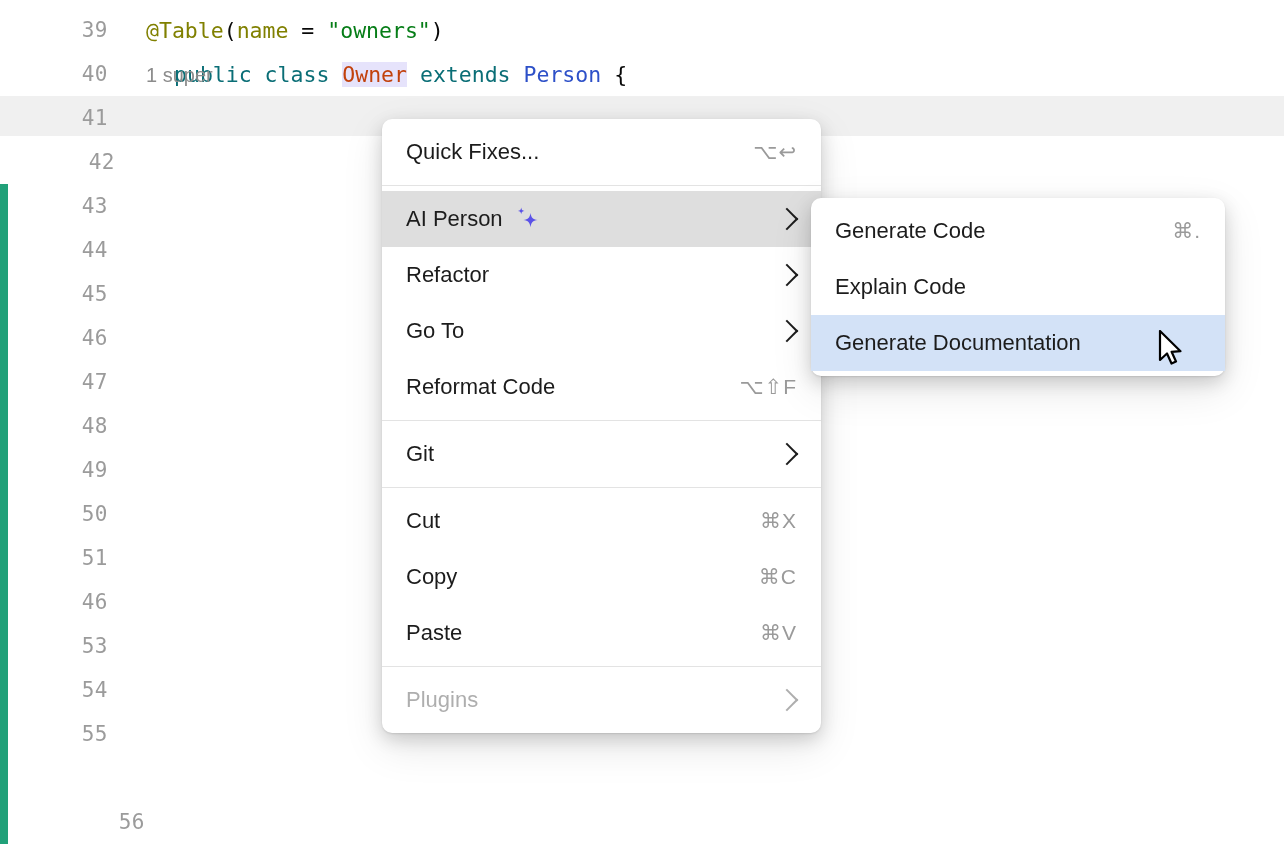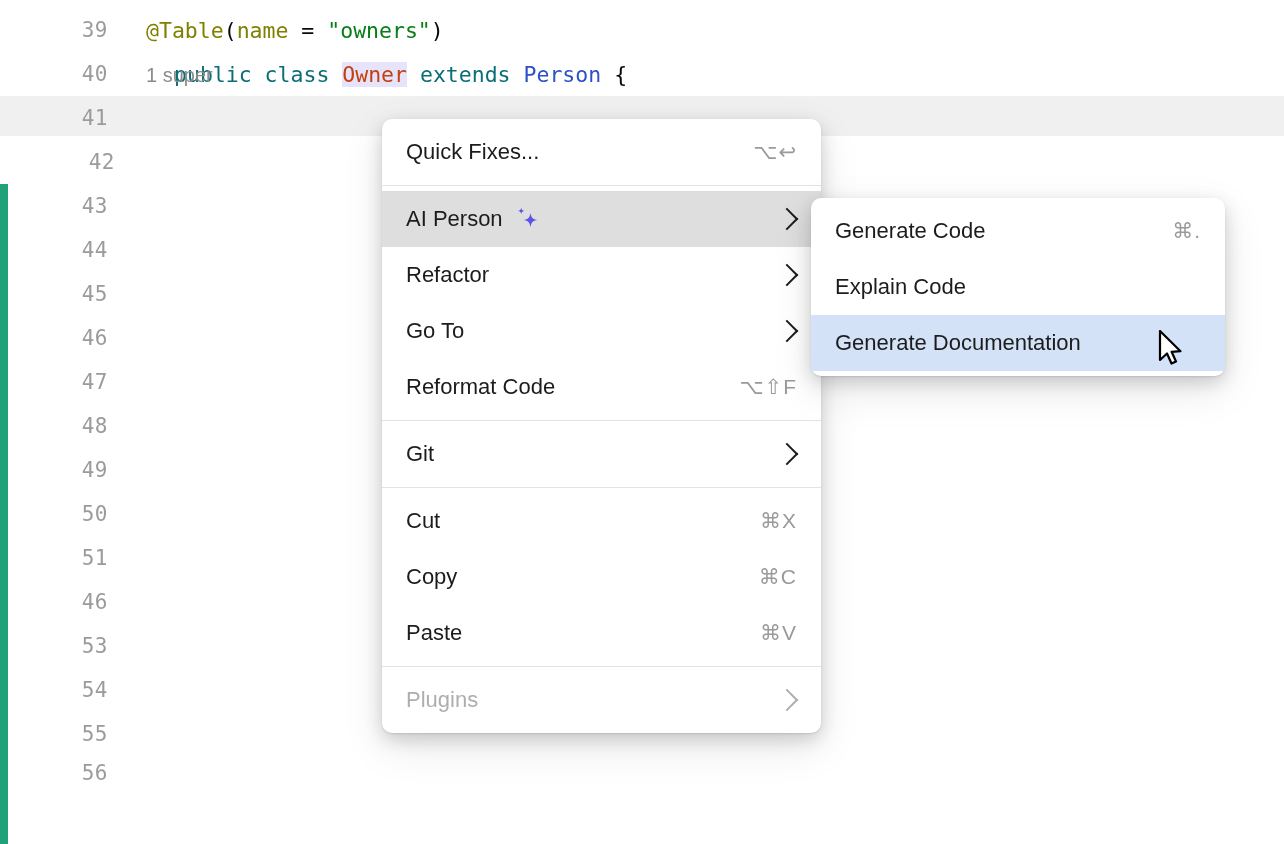--- a/index.html
+++ b/index.html
@@ -258,21 +258,21 @@
         <div class="code"></div>
       </div>
       <div class="line" style="top: 668px;">
         <div class="lineno">54</div>
         <div class="code"></div>
       </div>
       <div class="line" style="top: 712px;">
         <div class="lineno">55</div>
         <div class="code"></div>
       </div>
-      <div class="line" style="top: 751px;">
+      <div class="line" style="top: 800px; padding-left: 37px;">
         <div class="lineno">56</div>
         <div class="code"></div>
       </div>
     </div>
 
   <div class="inlay-hint">1 super</div>
 </div>
 
 <div class="menu" id="context-menu">
     <div class="menu-item">

